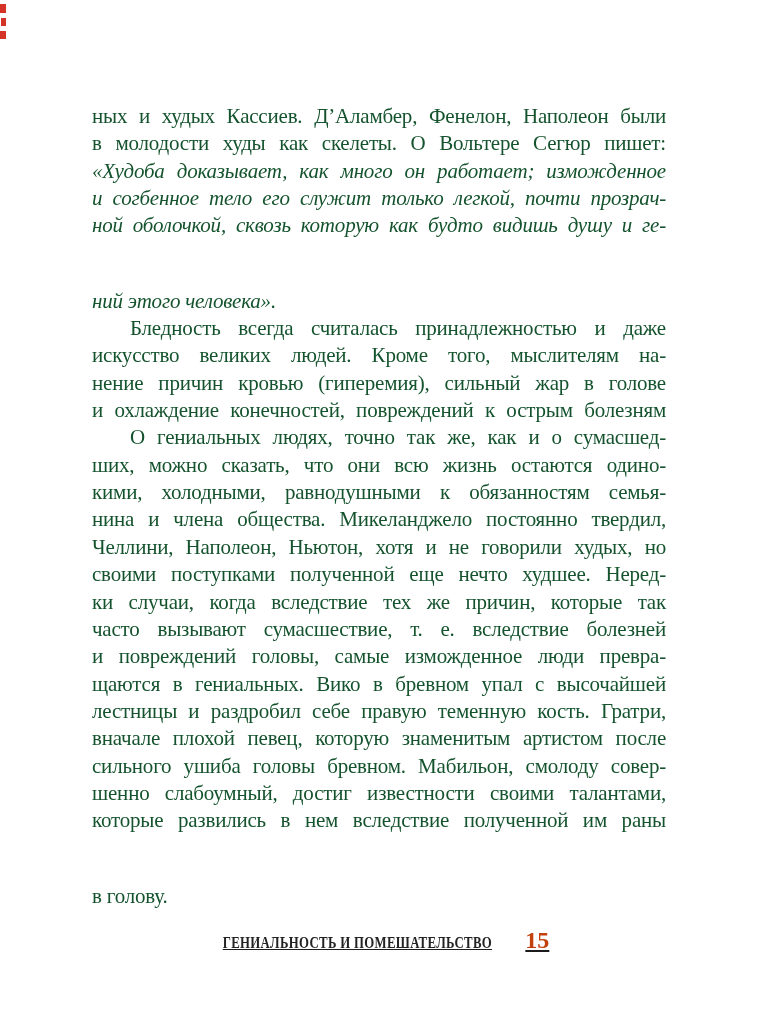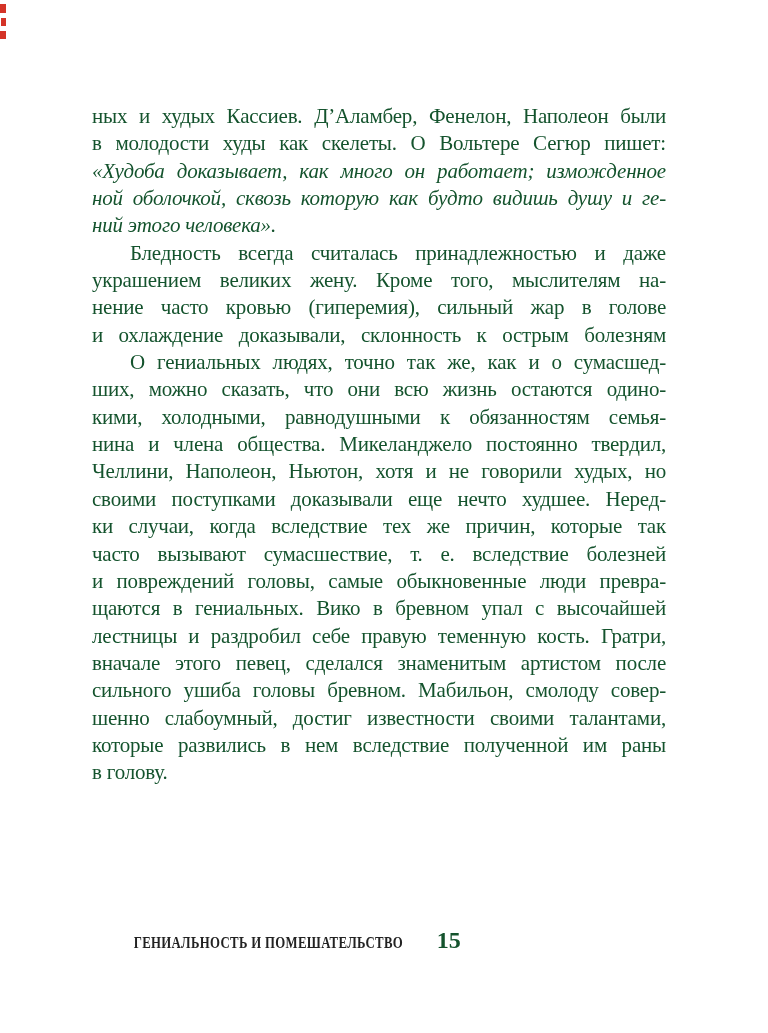--- a/index.html
+++ b/index.html
@@ -19,44 +19,45 @@
   .para{margin:0;padding:0;}
   .line{
     font-size:21px;
     line-height:27.35px;
     letter-spacing:-0.2px;
     white-space:nowrap;
     text-align:justify;
     text-align-last:justify;
     color:#14532d;
   }
-  .line.last{text-align-last:left;}
+  .line.last{text-align-last:left;margin-top:48px;}
   .line.ind{text-indent:38px;}
   .line.it{font-style:italic;}
   .footer{
     position:absolute;
-    left:100px;top:927px;
+    left:92px;top:927px;
     width:554px;
     display:flex;
-    justify-content:flex-start;
+    justify-content:center;
     align-items:baseline;
+    text-decoration:underline;
   }
   .running-title{
     font-size:16px;
     font-weight:bold;
     letter-spacing:0.4px;
     transform:scaleX(0.8);
     transform-origin:left baseline;
     white-space:nowrap;
     color:#222;
   }
   .page-number{
     font-size:24px;
     font-weight:bold;
-    color:#14532d;
+    color:#c2410c;
   }
   .edge-artifact{position:absolute;left:0;top:3px;width:8px;height:40px;}
   .edge-artifact i{position:absolute;display:block;background:#d43327;}
   .edge-artifact i:nth-child(1){left:0;top:1px;width:6px;height:9px;}
   .edge-artifact i:nth-child(2){left:1px;top:15px;width:5px;height:8px;}
   .edge-artifact i:nth-child(3){left:0;top:28px;width:6px;height:8px;}
 </style>
 </head>
 <body>
 
@@ -66,42 +67,43 @@
     <i></i>
       <i></i>
       <i></i>
   </div>
 
   <div class="text-block">
       <div class="para">
         <div class="line">ных и худых Кассиев. Д’Аламбер, Фенелон, Наполеон были</div>
         <div class="line">в молодости худы как скелеты. О Вольтере Сегюр пишет:</div>
         <div class="line it">«Худоба доказывает, как много он работает; изможденное</div>
+        <div class="line it">и согбенное тело его служит только легкой, почти прозрач-</div>
         <div class="line it">ной оболочкой, сквозь которую как будто видишь душу и ге-</div>
         <div class="line it last">ний этого человека».</div>
       </div>
       <div class="para">
         <div class="line ind">Бледность всегда считалась принадлежностью и даже</div>
-        <div class="line">украшением великих жену. Кроме того, мыслителям на-</div>
-        <div class="line">нение часто кровью (гиперемия), сильный жар в голове</div>
-        <div class="line">и охлаждение доказывали, склонность к острым болезням</div>
+        <div class="line">искусство великих людей. Кроме того, мыслителям на-</div>
+        <div class="line">нение причин кровью (гиперемия), сильный жар в голове</div>
+        <div class="line">и охлаждение конечностей, повреждений к острым болезням</div>
       </div>
       <div class="para">
         <div class="line ind">О гениальных людях, точно так же, как и о сумасшед-</div>
         <div class="line">ших, можно сказать, что они всю жизнь остаются одино-</div>
         <div class="line">кими, холодными, равнодушными к обязанностям семья-</div>
         <div class="line">нина и члена общества. Микеланджело постоянно твердил,</div>
         <div class="line">Челлини, Наполеон, Ньютон, хотя и не говорили худых, но</div>
-        <div class="line">своими поступками доказывали еще нечто худшее. Неред-</div>
+        <div class="line">своими поступками полученной еще нечто худшее. Неред-</div>
         <div class="line">ки случаи, когда вследствие тех же причин, которые так</div>
         <div class="line">часто вызывают сумасшествие, т. е. вследствие болезней</div>
-        <div class="line">и повреждений головы, самые обыкновенные люди превра-</div>
+        <div class="line">и повреждений головы, самые изможденное люди превра-</div>
         <div class="line">щаются в гениальных. Вико в бревном упал с высочайшей</div>
         <div class="line">лестницы и раздробил себе правую теменную кость. Гратри,</div>
-        <div class="line">вначале этого певец, сделался знаменитым артистом после</div>
+        <div class="line">вначале плохой певец, которую знаменитым артистом после</div>
         <div class="line">сильного ушиба головы бревном. Мабильон, смолоду совер-</div>
         <div class="line">шенно слабоумный, достиг известности своими талантами,</div>
         <div class="line">которые развились в нем вследствие полученной им раны</div>
         <div class="line last">в голову.</div>
       </div>
     </div>
 
   <div class="footer">
     <span class="running-title">ГЕНИАЛЬНОСТЬ И ПОМЕШАТЕЛЬСТВО</span>
     <span class="page-number">15</span>

